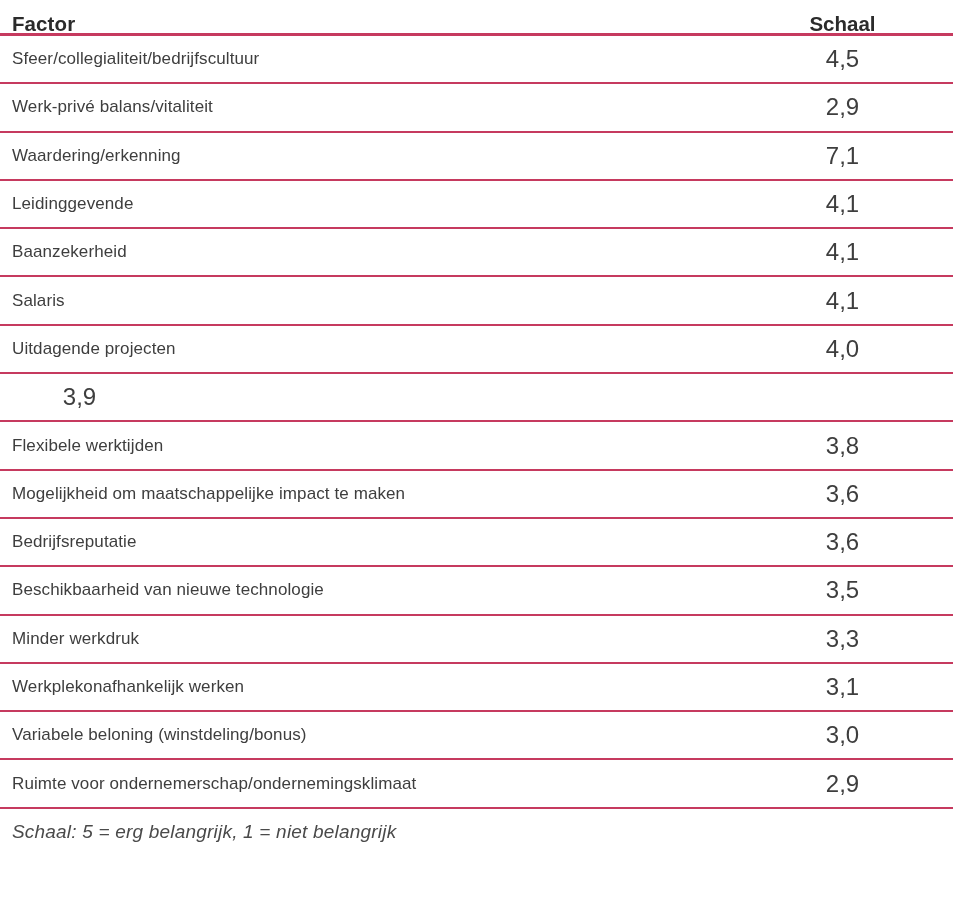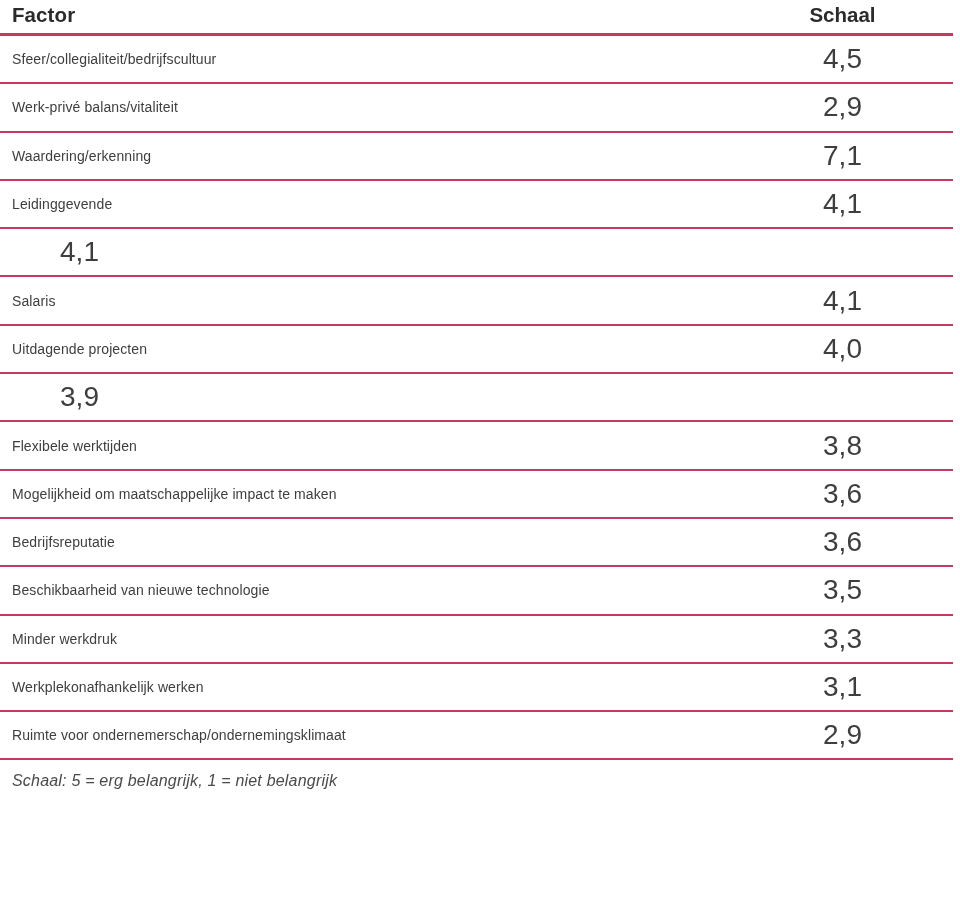--- a/index.html
+++ b/index.html
@@ -20,46 +20,46 @@
     display: flex;
     align-items: center;
     width: 953px;
     height: 48.3px;
     padding-left: 12px;
     border-bottom: 2px solid #c63a5f;
   }
   .header-row {
     height: 36px;
     align-items: flex-start;
-    padding-top: 3px;
+    padding-top: 12px;
     border-bottom-width: 3px;
   }
   .cell-factor {
     flex: 1;
-    font-size: 14px;
+    font-size: 17px;
     color: #3e3e3e;
     letter-spacing: 0.1px;
     white-space: nowrap;
   }
   .cell-value {
     width: 135px;
     margin-right: 43px;
     text-align: center;
-    font-size: 28px;
+    font-size: 24px;
     color: #3e3e3e;
   }
   .header-row .cell-factor,
   .header-row .cell-value {
     font-weight: bold;
     font-size: 20.5px;
     color: #2b2b2b;
   }
   .footnote {
     margin: 12px 0 0 12px;
-    font-size: 16px;
+    font-size: 19px;
     font-style: italic;
     color: #4a4a4a;
     letter-spacing: 0.2px;
   }
 </style>
 </head>
 <body>
 
 <div class="page">
 
@@ -78,20 +78,21 @@
   </div>
   <div class="row">
     <span class="cell-factor">Waardering/erkenning</span>
     <span class="cell-value">7,1</span>
   </div>
   <div class="row">
     <span class="cell-factor">Leidinggevende</span>
     <span class="cell-value">4,1</span>
   </div>
   <div class="row">
+    <span class="cell-factor">Baanzekerheid</span>
     <span class="cell-value">4,1</span>
   </div>
   <div class="row">
     <span class="cell-factor">Salaris</span>
     <span class="cell-value">4,1</span>
   </div>
   <div class="row">
     <span class="cell-factor">Uitdagende projecten</span>
     <span class="cell-value">4,0</span>
   </div>
@@ -116,19 +117,23 @@
   </div>
   <div class="row">
     <span class="cell-factor">Minder werkdruk</span>
     <span class="cell-value">3,3</span>
   </div>
   <div class="row">
     <span class="cell-factor">Werkplekonafhankelijk werken</span>
     <span class="cell-value">3,1</span>
   </div>
   <div class="row">
+    <span class="cell-factor">Variabele beloning (winstdeling/bonus)</span>
+    <span class="cell-value">3,0</span>
+  </div>
+  <div class="row">
     <span class="cell-factor">Ruimte voor ondernemerschap/ondernemingsklimaat</span>
     <span class="cell-value">2,9</span>
   </div>
 
   <div class="footnote">Schaal: 5 = erg belangrijk, 1 = niet belangrijk</div>
 
 </div>
 
 </body></html>

